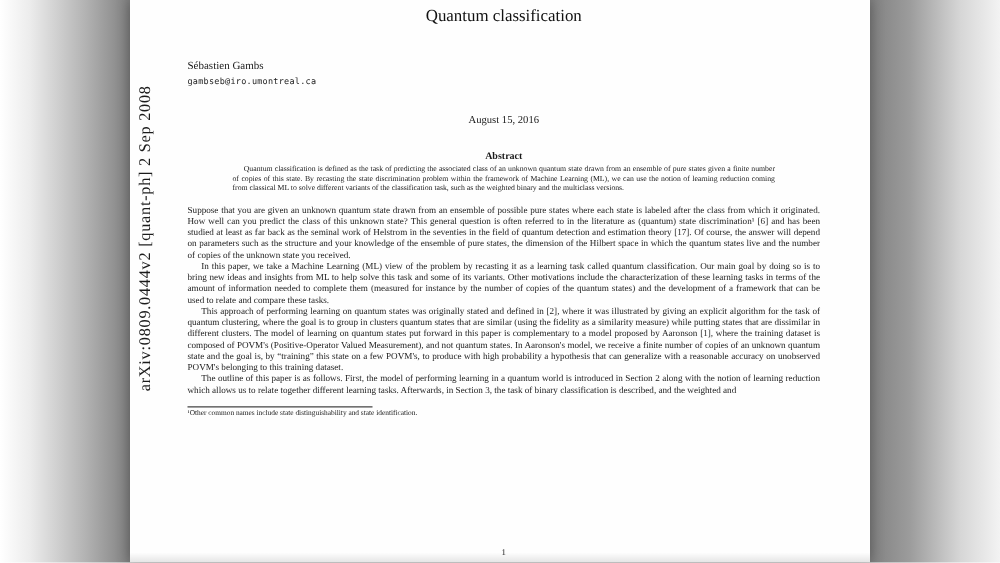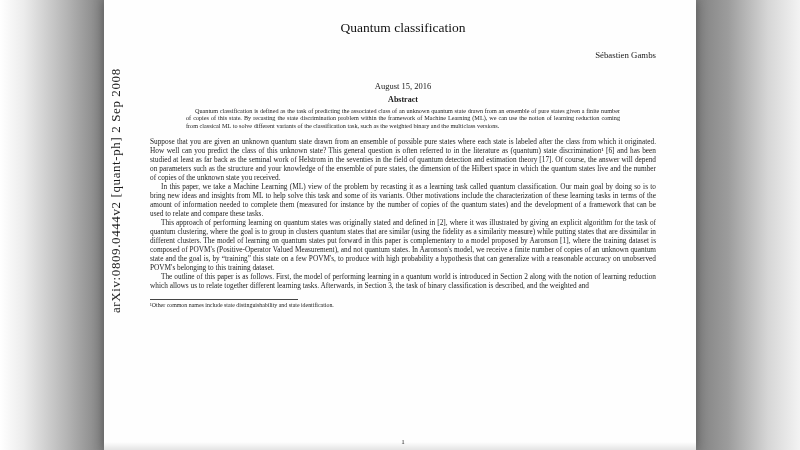--- a/index.html
+++ b/index.html
@@ -25,31 +25,31 @@
   .arxiv-stamp {
     position:absolute; left:4px; top:48px; height:285px;
     writing-mode:vertical-rl; transform:rotate(180deg);
     font-size:13px; letter-spacing:0.6px; white-space:nowrap;
     color:#1b1b1b; text-align:center;
   }
   .content {
     position:absolute; left:46px; right:40px; top:0; bottom:0;
   }
   .title {
-    padding-top:20px; text-align:center;
+    padding-top:5px; text-align:center;
     font-size:13.5px; font-weight:normal; color:#111;
   }
-  .author-block { margin-top:14px; text-align:right; font-size:8.5px; line-height:10.5px; }
+  .author-block { margin-top:26px; text-align:left; font-size:8.5px; line-height:10.5px; }
   .author-name { font-size:8.8px; }
   .email {
     font-family:"DejaVu Sans Mono", monospace;
     font-size:6.8px; margin-top:2px; letter-spacing:0.2px;
   }
   .date { margin-top:20px; text-align:center; font-size:8.5px; }
-  .abstract-heading { margin-top:4px; text-align:center; font-size:8px; font-weight:bold; }
+  .abstract-heading { margin-top:20px; text-align:center; font-size:8px; font-weight:bold; }
   .abstract-text {
     margin:3px 36px 0 36px; font-size:6.2px; line-height:7.5px;
     text-align:justify; text-indent:9px; color:#222;
   }
   .section-heading { margin-top:14px; font-size:10.5px; font-weight:bold; }
   .section-number { margin-right:11px; }
   .body-par {
     margin-top:0; font-size:7.3px; line-height:9px;
     text-align:justify; color:#1c1c1c;
   }
@@ -68,20 +68,21 @@
 <div class="page">
 
   <div class="arxiv-stamp">arXiv:0809.0444v2  [quant-ph]  2 Sep 2008</div>
 
   <div class="content">
 
     <h1 class="title">Quantum classification</h1>
 
     <div class="author-block">
       <div class="author-name">Sébastien Gambs</div>
+      <div class="email">gambseb@iro.umontreal.ca</div>
     </div>
 
     <div class="date">August 15, 2016</div>
 
     <div>
       <div class="abstract-heading">Abstract</div>
       <p class="abstract-text">Quantum classification is defined as the task of predicting the associated class of an unknown quantum state drawn from an ensemble of pure states given a finite number of copies of this state. By recasting the state discrimination problem within the framework of Machine Learning (ML), we can use the notion of learning reduction coming from classical ML to solve different variants of the classification task, such as the weighted binary and the multiclass versions.</p>
     </div>
 
 

